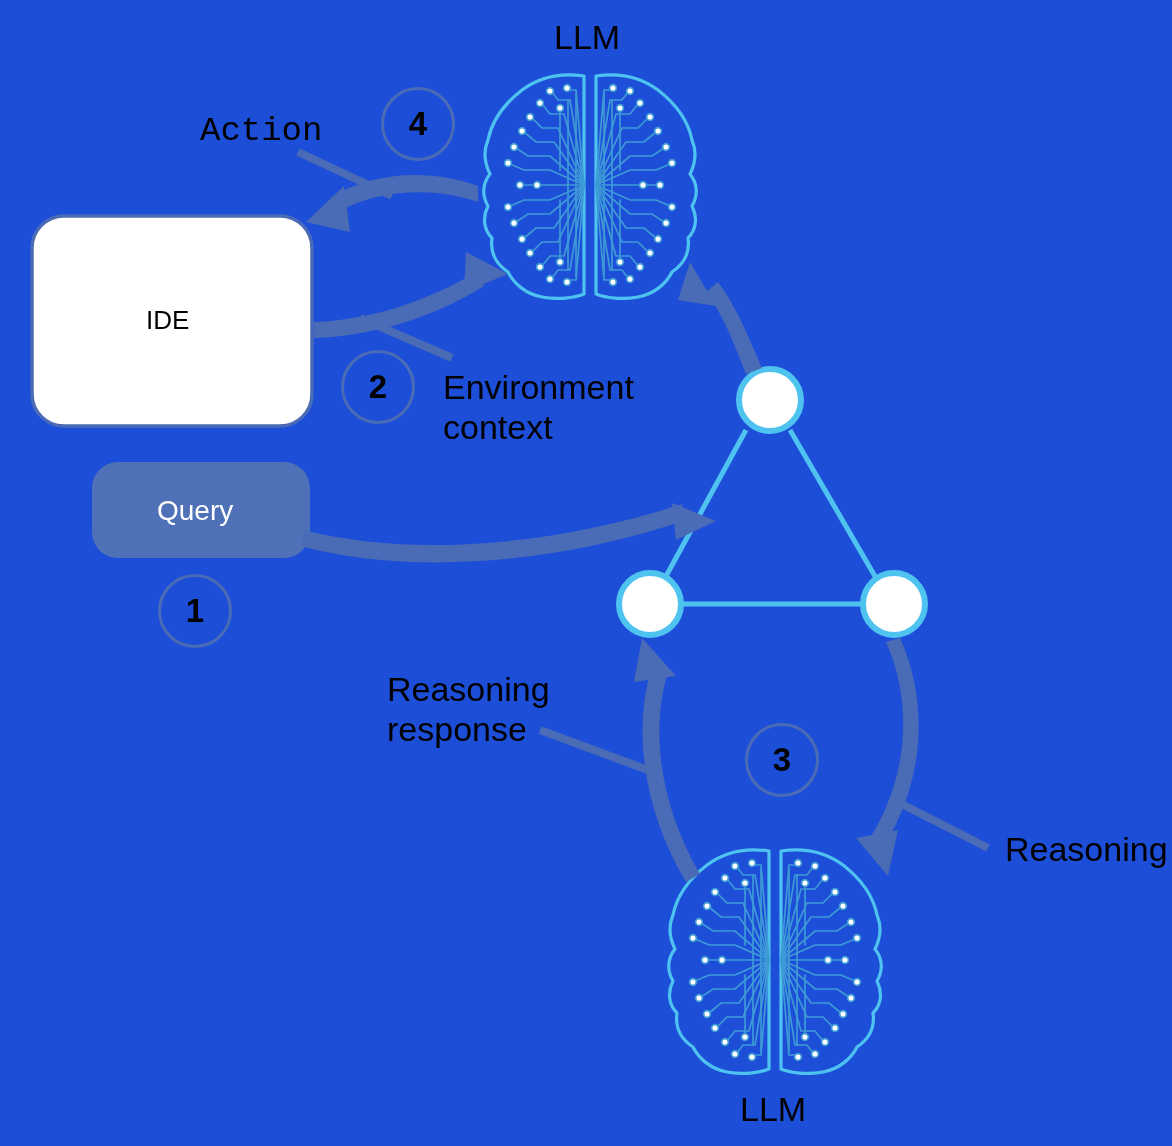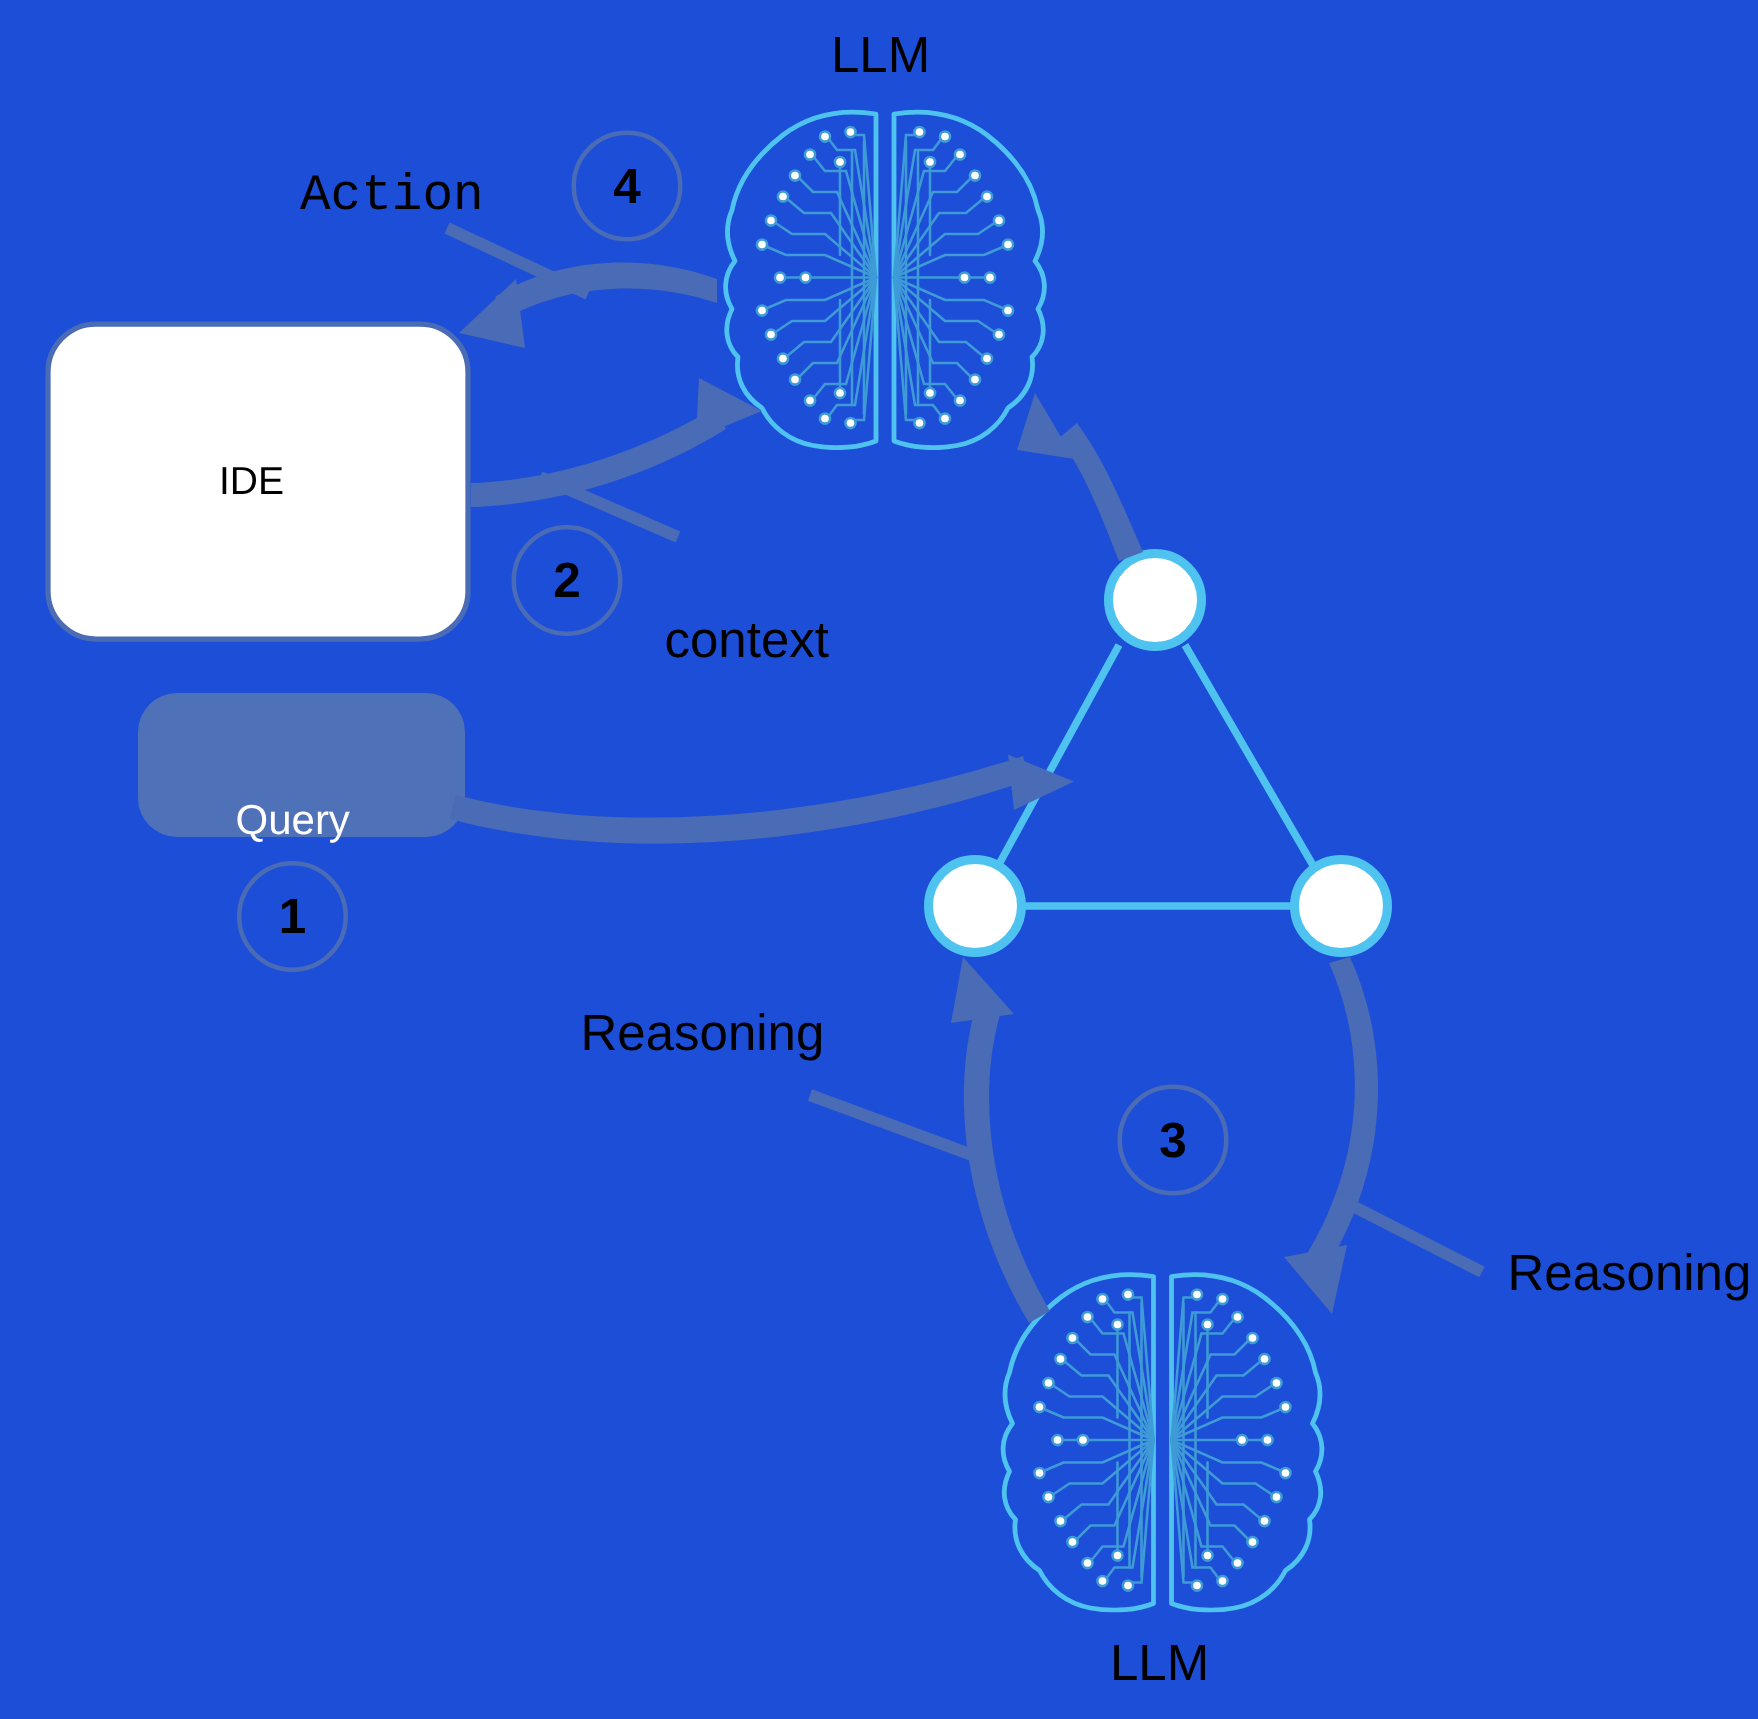--- a/index.html
+++ b/index.html
@@ -205,27 +205,29 @@
       <line x1="540" y1="730" x2="648" y2="770" stroke="#4A6BB5" stroke-width="8" stroke-linecap="butt"></line>
     </g>
   </svg>
 
   <div class="lbl" style="left:554px; top:16px;">LLM</div>
 
   <div class="lbl" style="left:740px; top:1088px;">LLM</div>
 
   <div class="boxlbl" style="left:146px; top:305px;">IDE</div>
 
-  <div class="querylbl" style="left:157px; top:495px;margin-top:36px;">Query</div>
+  <div class="querylbl" style="left:157px; top:495px;">Query</div>
 
   <div class="lbl" style="left:200px; top:110px;font-family:Liberation Mono, monospace;">Action</div>
 
+  <div class="lbl" style="left:443px; top:366px;">Environment</div>
   <div class="lbl" style="left:443px; top:406px;">context</div>
 
   <div class="lbl" style="left:387px; top:668px;">Reasoning</div>
+  <div class="lbl" style="left:387px; top:708px;">response</div>
 
   <div class="lbl" style="left:1005px; top:828px;">Reasoning</div>
 
   <div class="num" style="left:158px; top:574px;">
     <span>1</span>
   </div>
 
   <div class="num" style="left:341px; top:350px;">
     <span>2</span>
   </div>

